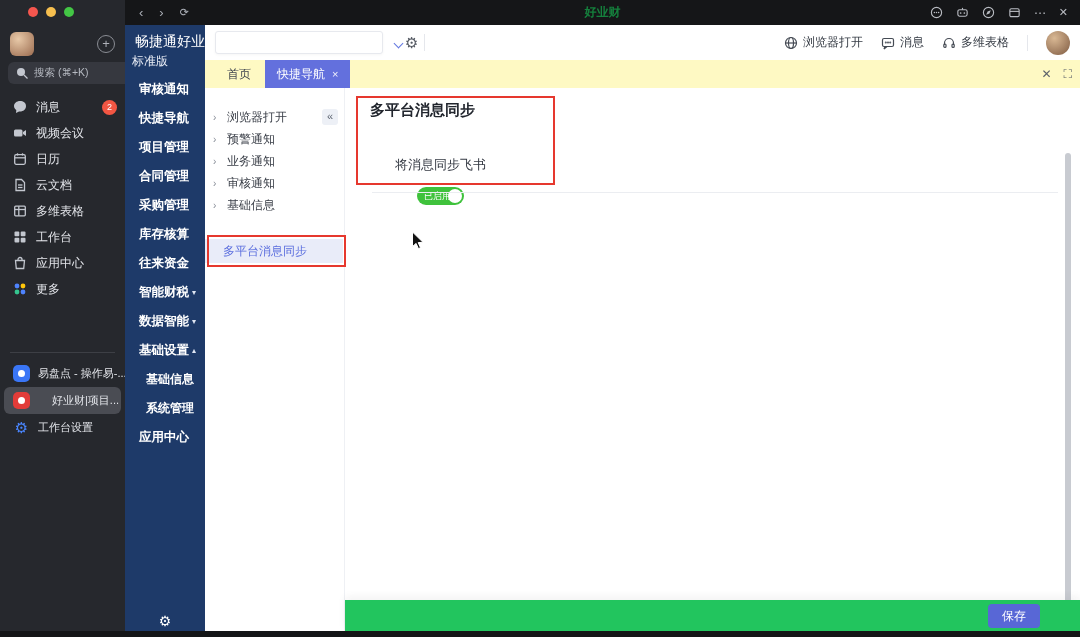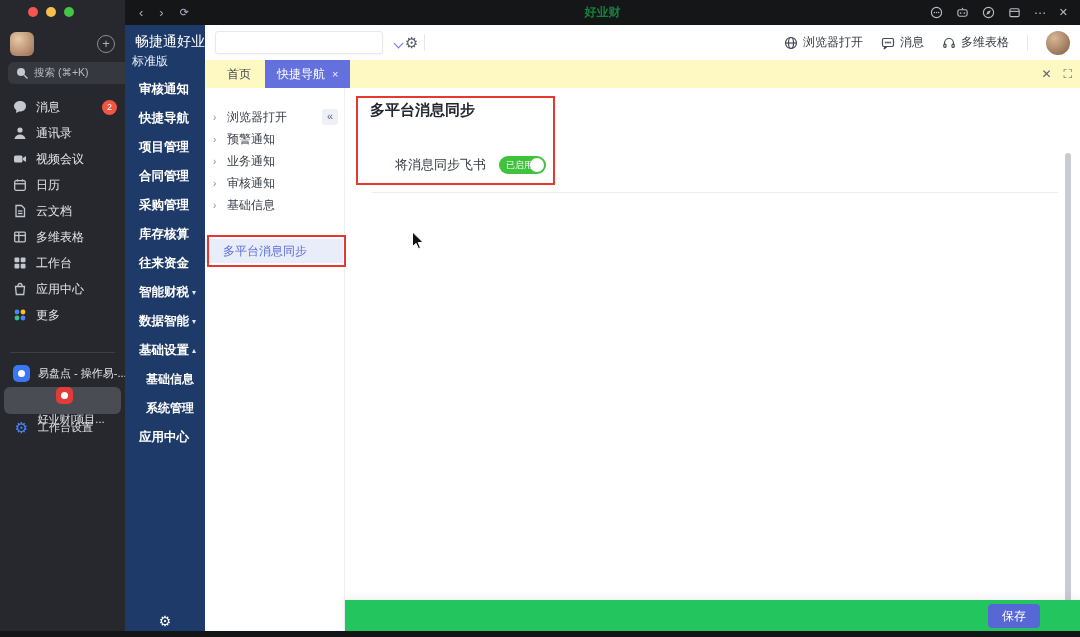--- a/index.html
+++ b/index.html
@@ -22,21 +22,21 @@
   .rail-search{position:absolute;left:8px;top:62px;width:127px;height:22px;background:#36383f;border-radius:6px;display:flex;align-items:center;gap:5px;padding:0 7px;color:#b6bac2;font-size:10.5px;white-space:nowrap;}
   .rail-nav{position:absolute;left:0;top:94px;right:0;}
   .rail-item{height:26px;display:flex;align-items:center;gap:9px;padding:0 8px 0 13px;font-size:12px;color:#e3e5ea;white-space:nowrap;}
   .ri{width:14px;height:14px;flex:0 0 14px;}
   .ri path,.ri rect,.ri circle{fill:#c3c7cf;}
   .ri.stroke path,.ri.stroke rect,.ri.stroke line{fill:none;stroke:#c3c7cf;stroke-width:1.3;}
   .badge{margin-left:auto;background:#f25643;color:#fff;font-size:9px;min-width:15px;height:15px;border-radius:8px;text-align:center;line-height:15px;padding:0 3px;}
   .rail-divider{position:absolute;left:10px;right:10px;top:352px;height:1px;background:#3d3f45;}
   .rail-pinned{position:absolute;left:4px;right:4px;top:360px;}
   .pin-item{height:27px;display:flex;align-items:center;gap:8px;padding:0 6px 0 9px;font-size:11px;color:#e3e5ea;white-space:nowrap;border-radius:6px;}
-  .pin-item.active{background:#4a4c53;flex-direction:column;}
+  .pin-item.active{background:#4a4c53;}
   .pinicon{width:17px;height:17px;border-radius:5px;flex:0 0 17px;display:flex;align-items:center;justify-content:center;}
   .pinicon .dot{width:7px;height:7px;border-radius:50%;background:#fff;}
 
   
   .navy{position:absolute;left:125px;top:25px;width:80px;height:612px;background:#1e3a69;color:#fff;}
   .brand{display:flex;align-items:center;gap:4px;padding:8px 0 0 6px;}
   .brand-name{font-size:14px;font-weight:normal;white-space:nowrap;}
   .edition{font-size:12px;padding:2px 0 0 7px;color:#e8ecf5;}
   .navy-menu{position:absolute;top:50px;left:0;right:0;}
   .navy-item{height:29px;display:flex;align-items:center;padding-left:14px;font-size:12.5px;font-weight:bold;white-space:nowrap;}
@@ -66,21 +66,21 @@
   .tab-actions{position:absolute;right:8px;top:0;height:28px;display:flex;align-items:center;gap:12px;color:#5a6069;font-size:12px;}
 
   .tree{position:absolute;left:0;top:63px;width:140px;bottom:6px;background:#fff;border-right:1px solid #eef0f4;}
   .tree-item{position:absolute;left:0;right:1px;height:22px;display:flex;align-items:center;gap:6px;padding-left:18px;font-size:12px;color:#383d46;white-space:nowrap;}
   .tree-item .tarr{font-size:10px;color:#878d97;margin-left:-10px;width:8px;}
   .tree-item.selected{background:#e9ecf9;color:#5b6ede;height:24px;}
   .collapse-btn{position:absolute;right:6px;top:21px;width:16px;height:16px;background:#edf0f6;border-radius:3px;color:#5c6470;font-size:11px;line-height:15px;text-align:center;}
 
   .content{position:absolute;left:140px;top:63px;right:0;bottom:37px;background:#fff;}
   .content-title{position:absolute;left:25px;top:13px;font-size:15px;font-weight:bold;color:#22262e;}
-  .setting-row{position:absolute;left:50px;top:68px;display:flex;align-items:center;gap:13px;font-size:13px;color:#333842;}
+  .setting-row{position:absolute;left:50px;top:68px;display:flex;align-items:center;gap:13px;font-size:13px;color:#333842;flex-direction:column;}
   .toggle{position:relative;width:47px;height:18px;background:#3fc23c;border-radius:9px;color:#fff;font-size:9px;line-height:18px;padding-left:7px;}
   .toggle .knob{position:absolute;right:2px;top:2px;width:14px;height:14px;background:#fff;border-radius:50%;}
   .content-divider{position:absolute;left:27px;right:22px;top:104px;height:1px;background:#ebedf1;}
   .scroll-track{position:absolute;right:9px;top:35px;bottom:5px;width:6px;}
   .scroll-thumb{position:absolute;left:0;top:30px;width:6px;height:464px;background:#c8cbd1;border-radius:3px;}
 
   .footer{position:absolute;left:140px;right:0;bottom:6px;height:31px;background:#22c55e;box-shadow:0 -3px 8px rgba(29,35,41,.06);}
   .save-btn{position:absolute;right:40px;top:4px;width:52px;height:24px;background:#5867d6;color:#fff;font-size:12px;border:none;border-radius:4px;}
 
   .redbox{position:absolute;border:2.5px solid #e6382e;pointer-events:none;}
@@ -112,27 +112,20 @@
       <span>搜索 (⌘+K)</span>
     </div>
 
     <div class="rail-nav">
       <div class="rail-item">
         <svg class="ri" viewBox="0 0 14 14">
             <path d="M7 1C3.7 1 1 3.2 1 6c0 1.6.9 3 2.3 3.9L3 13l3-1.6c.3.1.7.1 1 .1 3.3 0 6-2.2 6-5.5S10.3 1 7 1z"></path>
           </svg>
         <span>消息</span>
         <span class="badge">2</span>
-      </div>
-      <div class="rail-item">
-        <svg class="ri" viewBox="0 0 14 14">
-            <circle cx="7" cy="4" r="2.6"></circle>
-            <path d="M1.5 13c.5-3 2.8-4.5 5.5-4.5s5 1.5 5.5 4.5z"></path>
-          </svg>
-        <span>通讯录</span>
       </div>
       <div class="rail-item">
         <svg class="ri" viewBox="0 0 14 14">
             <rect x="1" y="3.5" width="8.5" height="7" rx="1.5"></rect>
             <path d="M10 6l3-2v6l-3-2z"></path>
           </svg>
         <span>视频会议</span>
       </div>
       <div class="rail-item">
         <svg class="ri stroke" viewBox="0 0 14 14">

